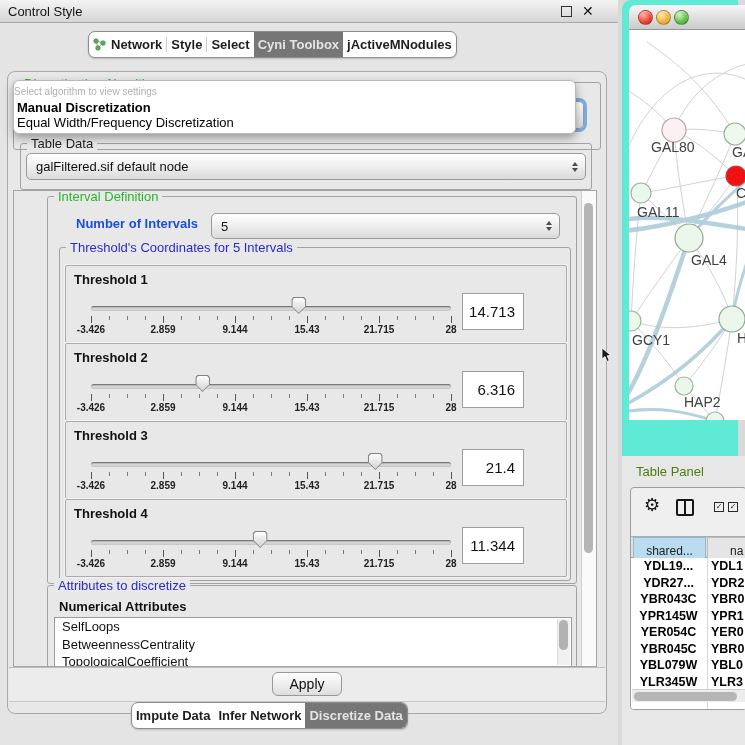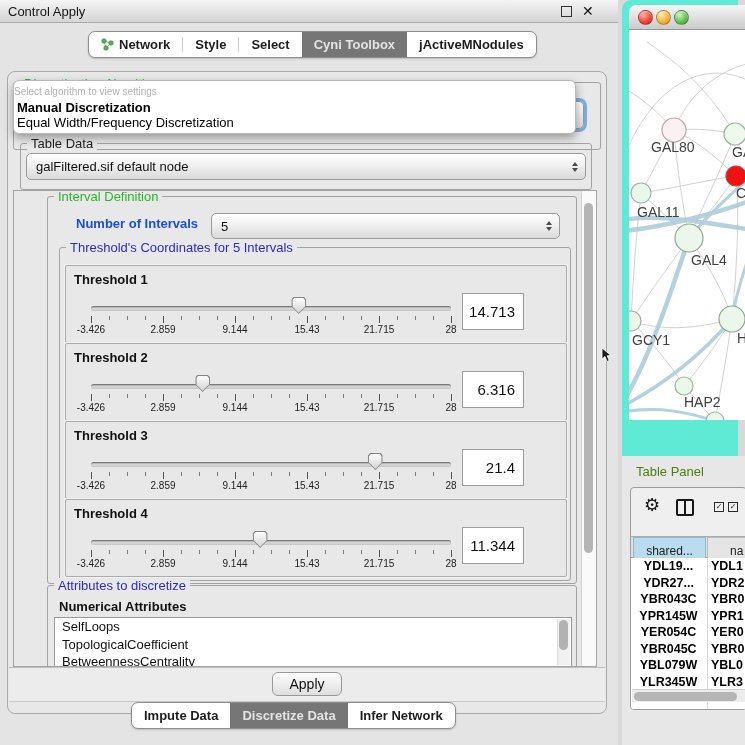--- a/index.html
+++ b/index.html
@@ -8,21 +8,21 @@
 
   
   .left-bg{position:absolute;left:0;top:22px;width:618px;height:723px;background:#e4e4e4}
   .titlebar{position:absolute;left:0;top:0;width:618px;height:22px;background:linear-gradient(#f4f4f4,#d5d5d5);border-bottom:1px solid #a9a9a9}
   .titlebar .title{position:absolute;left:8px;top:4px;font-size:13px;color:#141414}
   .float-btn{position:absolute;left:561px;top:6px;width:9px;height:9px;border:1.5px solid #333}
   .close-btn{position:absolute;left:582px;top:2px;font-size:14px;font-weight:bold;color:#111;line-height:18px}
 
   
   .seg-tabs{position:absolute;display:flex;align-items:stretch;height:25px;background:#fff;border:1px solid #8d8d8d;border-radius:7px;overflow:hidden;box-shadow:0 1px 2px rgba(0,0,0,.18)}
-  .seg{display:flex;align-items:center;gap:5px;padding:0 12px;font-size:13px;font-weight:bold;color:#1d1d1d;white-space:nowrap}
+  .seg{display:flex;align-items:center;gap:5px;padding:0 4px;font-size:13px;font-weight:bold;color:#1d1d1d;white-space:nowrap}
   .seg.sel{background:#767676;color:#e4e4e4}
   .seg-sep{width:1px;background:#c9c9c9;margin:5px 0}
   .top-tabs{left:88px;top:31px}
   .bottom-tabs{left:131px;top:702px;z-index:6}
 
   
   .main-panel{position:absolute;left:7px;top:71px;width:598px;height:641px;border:1px solid #a9a9a9;border-radius:8px;background:#e8e8e8}
   .group{position:absolute;border:1px solid #a2a2a2;border-radius:3px}
   .gtitle{position:absolute;top:-8px;left:6px;background:#e8e8e8;padding:0 4px;font-size:13px;line-height:15px;white-space:nowrap}
   .green{color:#2cb52c}.blue{color:#2a2ac8}.dark{color:#222}
@@ -58,21 +58,21 @@
   .th-panel{position:absolute;left:5px;width:500px;height:76px;border:1px solid #ababab;border-radius:2px;box-shadow:0 0 0 1px #f2f2f2}
   .th-label{position:absolute;left:8px;top:6px;font-size:13px;font-weight:bold;color:#111}
   .track-wrap{position:absolute;left:25px;top:31px;width:360px;height:42px}
   .track{position:absolute;left:0;top:9px;width:100%;height:5px;background:linear-gradient(#9c9c9c,#dadada 55%,#c3c3c3);border-radius:3px;box-shadow:inset 0 1px 1px rgba(0,0,0,.3)}
   .thumb{position:absolute;top:0;width:15px;height:17px;transform:translateX(-50%);background:#838383;clip-path:polygon(15% 0,85% 0,100% 15%,100% 55%,50% 100%,0 55%,0 15%)}
   .thumb::after{content:"";position:absolute;left:1px;top:1px;right:1px;bottom:1px;background:linear-gradient(#fefefe,#d2d2d2);clip-path:polygon(15% 0,85% 0,100% 15%,100% 55%,50% 100%,0 55%,0 15%)}
   .ticks{position:absolute;left:0;top:19px;width:100%;height:8px}
   .tick{position:absolute;width:1px;height:4px;background:#7a7a7a;top:0}
   .tick.major{height:7px;background:#555}
   .tick-labels{position:absolute;left:0;top:27px;width:100%;height:12px}
-  .tick-labels span{position:absolute;transform:translateX(-50%);font-size:10px;font-weight:normal;color:#222;white-space:nowrap}
+  .tick-labels span{position:absolute;transform:translateX(-50%);font-size:10px;font-weight:bold;color:#222;white-space:nowrap}
   .val-box{position:absolute;left:396px;top:27px;width:52px;height:35px;background:#fff;border:1px solid #9e9e9e;font-size:15px;color:#111;text-align:right;line-height:35px;padding-right:8px}
 
   .attr-group{left:33px;top:394px;width:528px;height:84px}
   .attr-title{position:absolute;left:11px;top:13px;font-size:13px;font-weight:bold;color:#111}
   .listbox{position:absolute;left:6px;top:31px;width:516px;height:48px;background:#fff;border:1px solid #999;overflow:hidden}
   .litem{height:17.5px;line-height:17.5px;padding-left:7px;font-size:13px;color:#111}
   .list-vscroll{position:absolute;top:1px;right:1px;width:12px;bottom:1px;background:#f1f1f1;border-left:1px solid #ddd}
   .list-thumb{position:absolute;top:1px;left:1px;width:9px;height:30px;background:#b2b2b2;border-radius:5px}
 
   .apply-row{position:absolute;left:1px;right:1px;top:595px;height:33px;background:#ececec;border-top:1px solid #bdbdbd;border-bottom:1px solid #c9c9c9}
@@ -114,21 +114,21 @@
   .net-icon svg{display:block}
 </style>
 </head>
 <body>
 
 <div id="root">
 
   <div class="left-bg"></div>
 
   <div class="titlebar">
-    <span class="title">Control Apply</span>
+    <span class="title">Control Style</span>
     <span class="float-btn"></span>
     <span class="close-btn">✕</span>
   </div>
 
   <div class="seg-tabs top-tabs">
     <div class="seg">
       <span class="net-icon">
         <svg width="13" height="13" viewBox="0 0 13 13">
           <path d="M3,3 L10,5 L5,10 Z" stroke="#a5a5a5" fill="none" stroke-width="1"></path>
           <circle cx="3" cy="3" r="2.3" fill="#57b057" stroke="#3d8a3d" stroke-width="0.6"></circle>
@@ -359,47 +359,47 @@
             <div class="val-box">11.344</div>
           </div>
         </div>
       </div>
 
       <div class="group attr-group">
         <span class="gtitle blue">Attributes to discretize</span>
         <div class="attr-title">Numerical Attributes</div>
         <div class="listbox">
           <div class="litem">SelfLoops</div>
+          <div class="litem">BetweennessCentrality</div>
           <div class="litem">TopologicalCoefficient</div>
-          <div class="litem">BetweennessCentrality</div>
           <div class="list-vscroll">
               <div class="list-thumb"></div>
             </div>
         </div>
       </div>
 
       <div class="vscroll">
         <div class="vthumb"></div>
       </div>
     </div>
 
     <div class="apply-row">
       <button class="apply-btn">Apply</button>
     </div>
   </div>
 
   <div class="seg-tabs bottom-tabs">
     <div class="seg">
         <span>Impute Data</span>
       </div>
+    <div class="seg">
+        <span>Infer Network</span>
+      </div>
     <div class="seg sel">
         <span>Discretize Data</span>
-      </div>
-    <div class="seg">
-        <span>Infer Network</span>
       </div>
   </div>
 
   <div class="net-window">
     <div class="net-titlebar">
       <span class="tl red"></span>
       <span class="tl yellow"></span>
       <span class="tl green"></span>
     </div>
     <div class="net-canvas">

